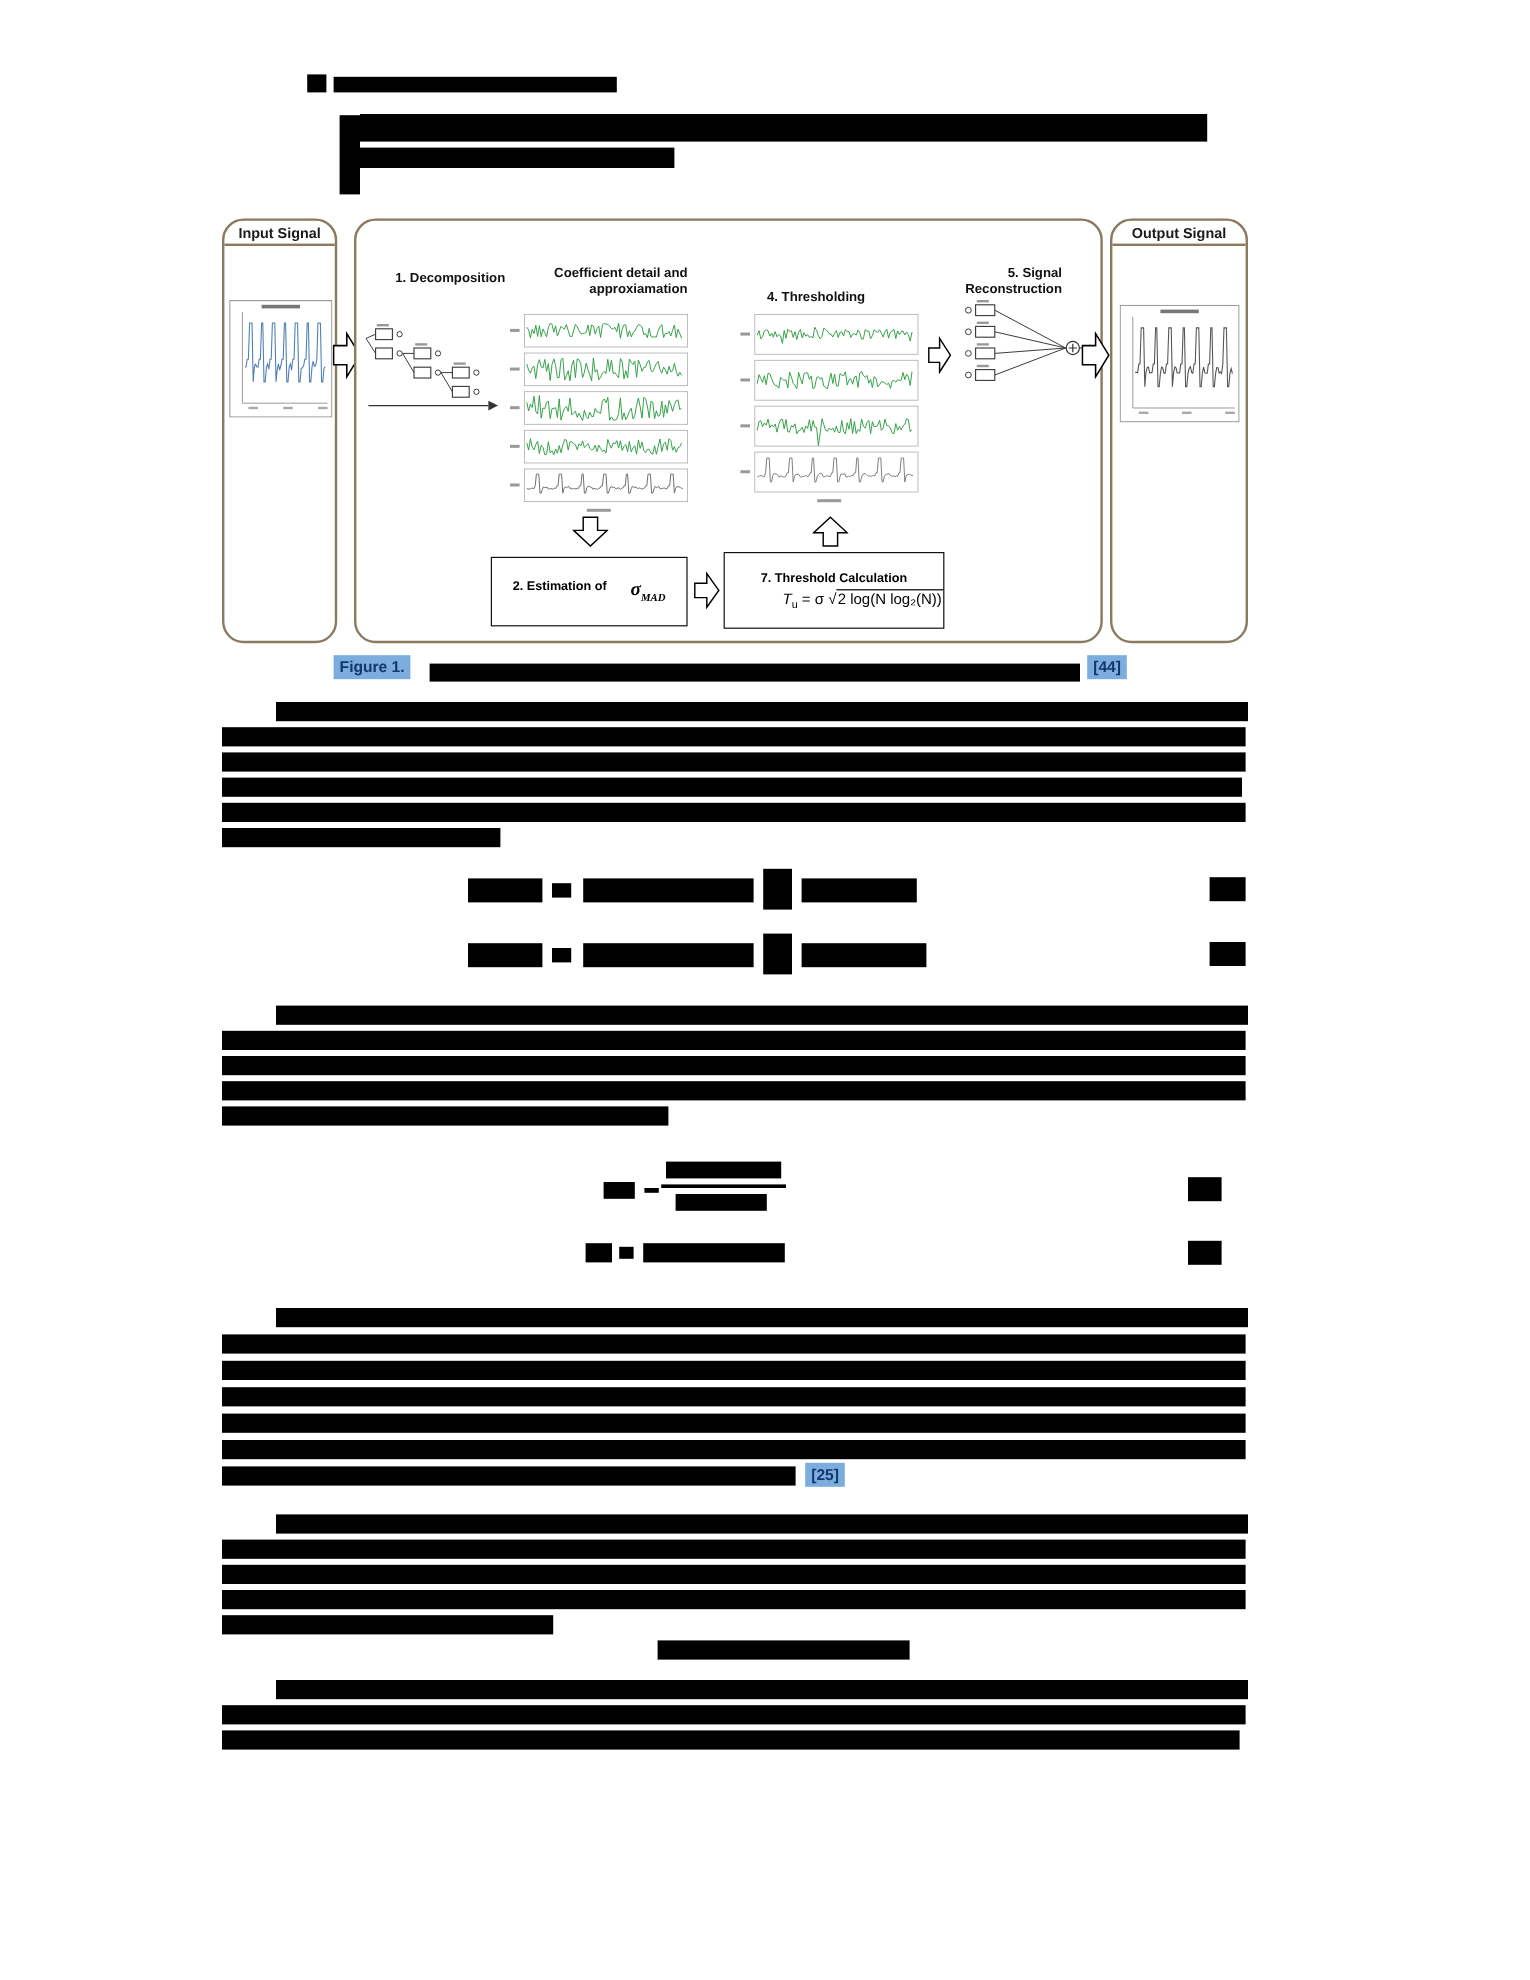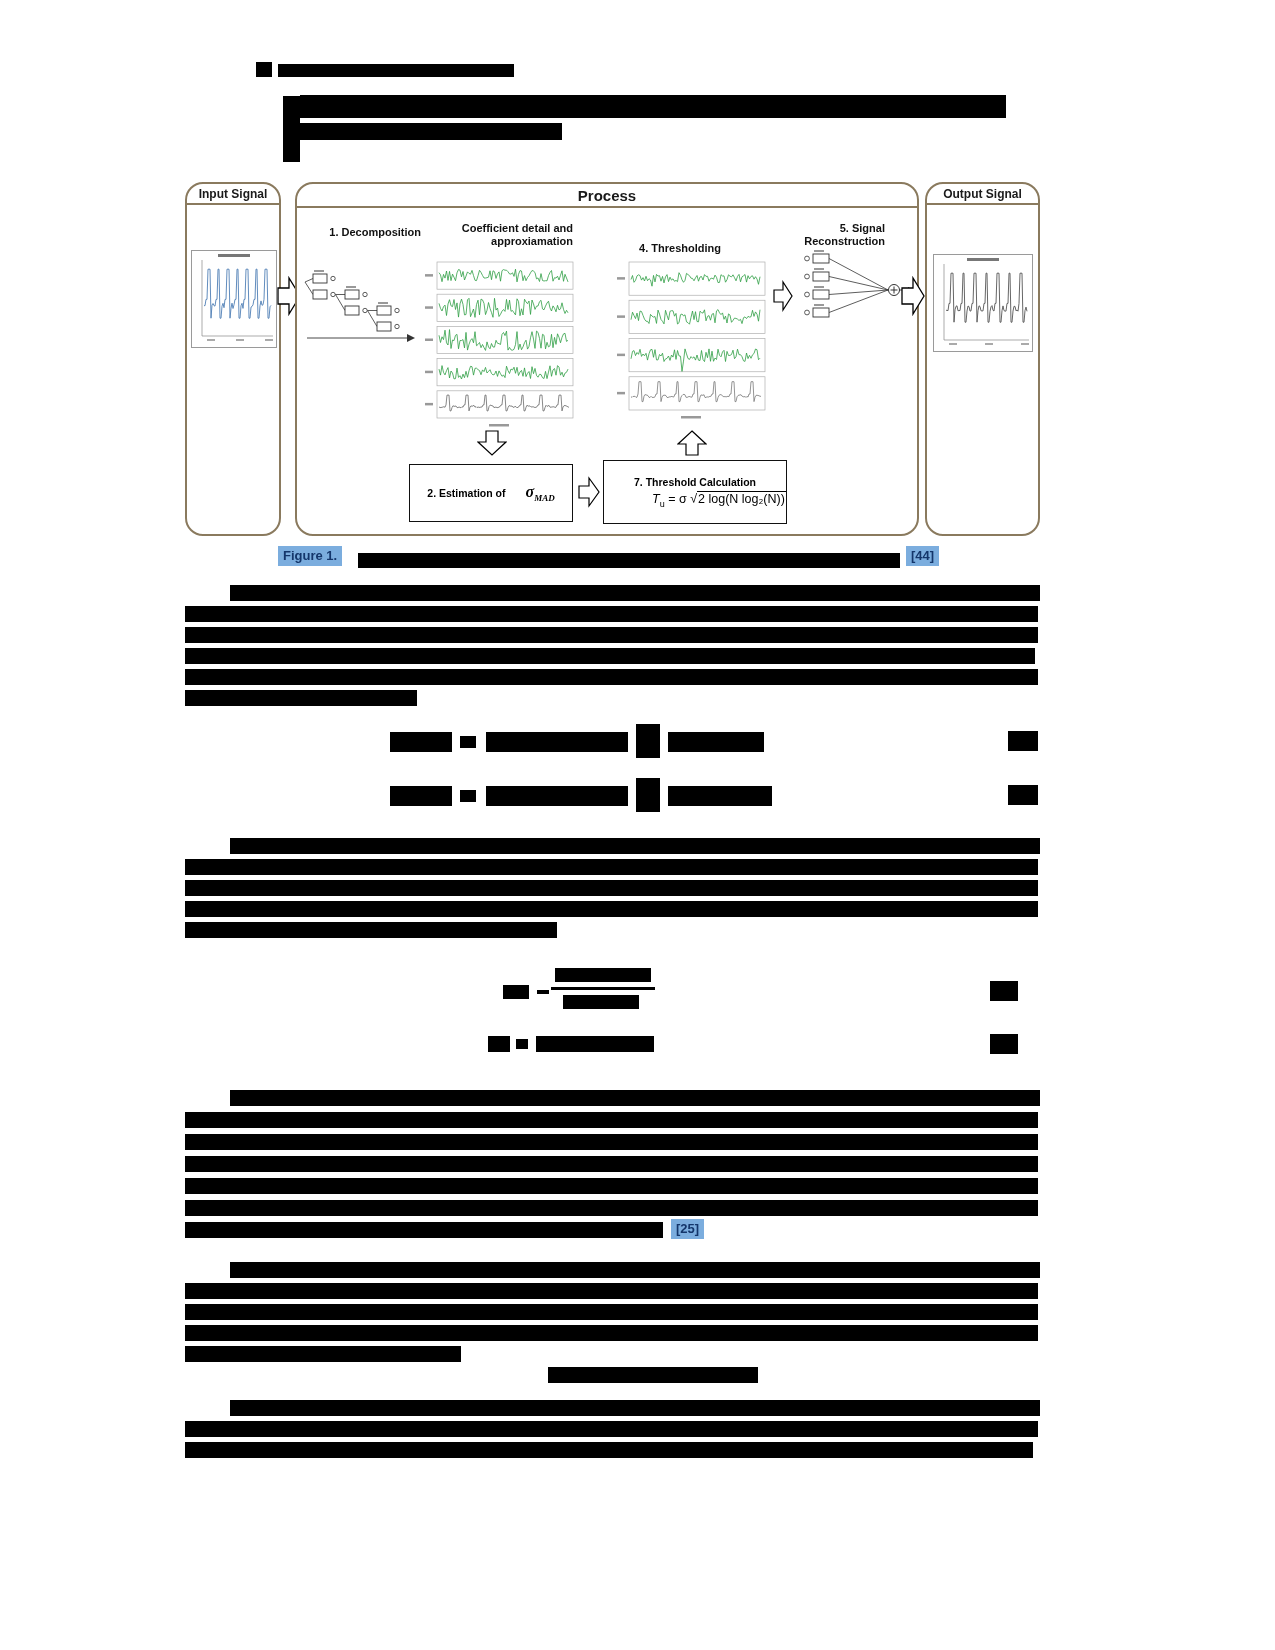--- a/index.html
+++ b/index.html
@@ -16,21 +16,21 @@
   .panel-title{font-weight:bold;text-align:center;font-size:12px;padding:3px 0 2px;
                border-bottom:2px solid var(--fig-border,#8a7a5e);color:#1a1a1a;}
   #panel-input{left:0;width:96px;}
   #panel-process{left:110px;width:624px;}
   #panel-output{left:740px;width:115px;}
   #panel-process .panel-title{font-size:15px;}
   .step-label{position:absolute;font-weight:bold;font-size:11px;line-height:1.2;
               text-align:right;color:#111;}
   .mini-box{position:absolute;border:1.5px solid #111;background:#fff;box-sizing:border-box;
             display:flex;flex-direction:column;align-items:center;justify-content:center;text-align:center;}
-  .est-row{display:flex;align-items:center;gap:20px;}
+  .est-row{display:flex;gap:20px;}
   .est-text{font-weight:bold;font-size:10.5px;}
   .sigma{font-family:"Liberation Serif",serif;font-style:italic;font-size:16px;font-weight:bold;}
   .sigma sub{font-size:9px;font-style:italic;margin-top:40px;}
   .th-title{font-weight:bold;font-size:10.5px;margin-bottom:4px;}
   .formula{font-family:Liberation Sans, sans-serif;font-size:12.5px;color:#000;white-space:nowrap;margin-left:48px;}
   .formula .rad{border-top:1.3px solid #000;padding:0 1px;}
   .formula sub{font-size:9px;}
   .arrow{position:absolute;}
   .caption-row{position:absolute;left:0;top:546px;width:1076px;height:26px;}
   svg{display:block;}
@@ -62,21 +62,20 @@
           <rect x="74" y="89" width="8" height="2" fill="#aaa"></rect>
           <polyline points="13,55.6 14,55.7 15,49.4 16,49.4 17,19.2 18,19.2 19,19.2 20,68.2 21,55.1 22,53.5 23,55.7 24,56.1 25,49.4 26,49.4 27,19.2 28,19.2 29,68.2 30,68.2 31,56.2 32,53.3 33,57.7 34,49.4 35,49.4 36,19.2 37,19.2 38,19.2 39,68.2 40,58.3 41,53.2 42,58.5 43,54.8 44,49.4 45,49.4 46,19.2 47,19.2 48,68.2 49,68.2 50,55.8 51,53.3 52,58.4 53,49.4 54,49.4 55,19.2 56,19.2 57,19.2 58,68.2 59,68.2 60,57.1 61,56.5 62,54.8 63,49.4 64,49.4 65,19.2 66,19.2 67,68.2 68,68.2 69,55.8 70,50.9 71,55.3 72,54.8 73,49.4 74,19.2 75,19.2 76,19.2 77,68.2 78,68.2 79,56.8 80,55.4" fill="none" stroke="#4f7fb5" stroke-width="0.9"></polyline>
         </svg>
     </div>
 
     <svg class="arrow" width="24" height="40" style="left:92px;top:94px;">
       <polygon points="1,12 12,12 12,2 23,20 12,38 12,28 1,28" fill="#fff" stroke="#000" stroke-width="1.3"></polygon>
     </svg>
 
     <div class="panel" id="panel-process">
-      <div class="panel-title">Process</div>
 
       <div class="step-label" style="left:12px;top:42px;width:112px;">1. Decomposition</div>
       <div class="step-label" style="left:146px;top:38px;width:130px;">Coefficient detail and approxiamation</div>
       <div class="step-label" style="left:328px;top:42px;width:96px;margin-top:16px;">4. Thresholding</div>
       <div class="step-label" style="left:492px;top:38px;width:96px;">5. Signal Reconstruction</div>
 
       <svg id="diag-decomp" width="116" height="78" style="position:absolute;left:6px;top:84px;">
           <line x1="2" y1="14" x2="10" y2="10.5" stroke="#333" stroke-width="0.8"></line>
           <line x1="2" y1="14" x2="10" y2="26.5" stroke="#333" stroke-width="0.8"></line>
           <rect x="10" y="6" width="14" height="9" fill="#fff" stroke="#333" stroke-width="0.9"></rect>

